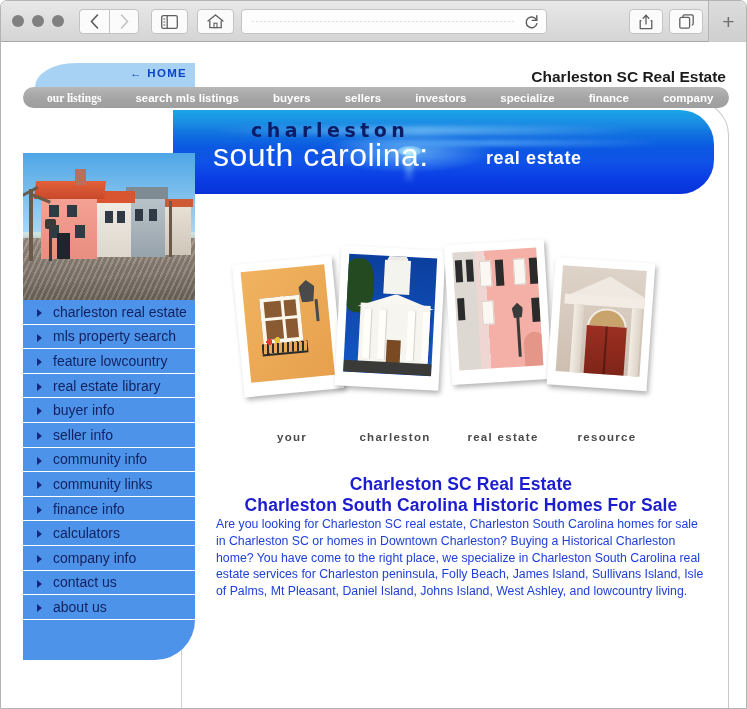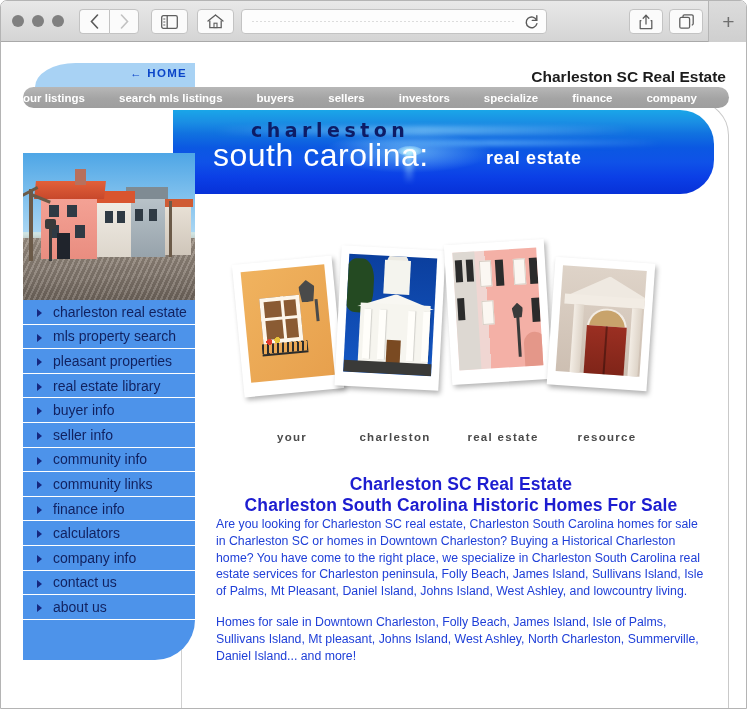--- a/index.html
+++ b/index.html
@@ -114,21 +114,21 @@
     position: absolute; left: 22px; top: 45px;
     width: 706px; height: 21px;
     background: linear-gradient(#b7b7b7, #a4a4a4 55%, #9e9e9e);
     border-radius: 11px;
   }
   .navbar ul { list-style:none; margin:0; padding:0; display:flex; height:100%; align-items:center; }
   .navbar li {
     color:#ffffff; font-size:11.5px; font-weight:bold;
     white-space: nowrap; text-align:center;
   }
-  .navbar li:nth-child(1){ margin-left: 0; }
+  .navbar li:nth-child(1){ margin-left: 24px; font-family: Liberation Serif, serif; }
   .navbar li + li { margin-left: 34px; }
 
   
   .banner {
     position:absolute; left:172px; top:68px; width:541px; height:84px;
     border-radius: 0 34px 34px 0;
     overflow:hidden;
     background:
       radial-gradient(ellipse 120px 30px at 235px 42px, rgba(160,235,255,.55), rgba(0,90,220,0) 70%),
       linear-gradient(to bottom,
@@ -455,21 +455,21 @@
       <div class="side-item">
           <i class="tri"></i>
           <span class="lbl">charleston real estate</span>
         </div>
       <div class="side-item">
           <i class="tri"></i>
           <span class="lbl">mls property search</span>
         </div>
       <div class="side-item">
           <i class="tri"></i>
-          <span class="lbl">pleasant properties</span>
+          <span class="lbl">feature lowcountry</span>
         </div>
       <div class="side-item">
           <i class="tri"></i>
           <span class="lbl">real estate library</span>
         </div>
       <div class="side-item">
           <i class="tri"></i>
           <span class="lbl">buyer info</span>
         </div>
       <div class="side-item">
@@ -566,17 +566,16 @@
       <div class="caption" id="caption-3">real estate</div>
       <div class="caption" id="caption-4">resource</div>
     </div>
 
     <div class="content">
       <h1 class="h1">
         <span>Charleston SC Real Estate</span>
         <span class="l2">Charleston South Carolina Historic Homes For Sale</span>
       </h1>
       <p class="para">Are you looking for Charleston SC real estate, Charleston South Carolina homes for sale in Charleston SC or homes in Downtown Charleston? Buying a Historical Charleston home? You have come to the right place, we specialize in Charleston South Carolina real estate services for Charleston peninsula, Folly Beach, James Island, Sullivans Island, Isle of Palms, Mt Pleasant, Daniel Island, Johns Island, West Ashley, and lowcountry living.</p>
-      <p class="para">Homes for sale in Downtown Charleston, Folly Beach, James Island, Isle of Palms, Sullivans Island, Mt pleasant, Johns Island, West Ashley, North Charleston, Summerville, Daniel Island... and more!</p>
     </div>
 
   </div>
 </div>
 
 </body></html>

